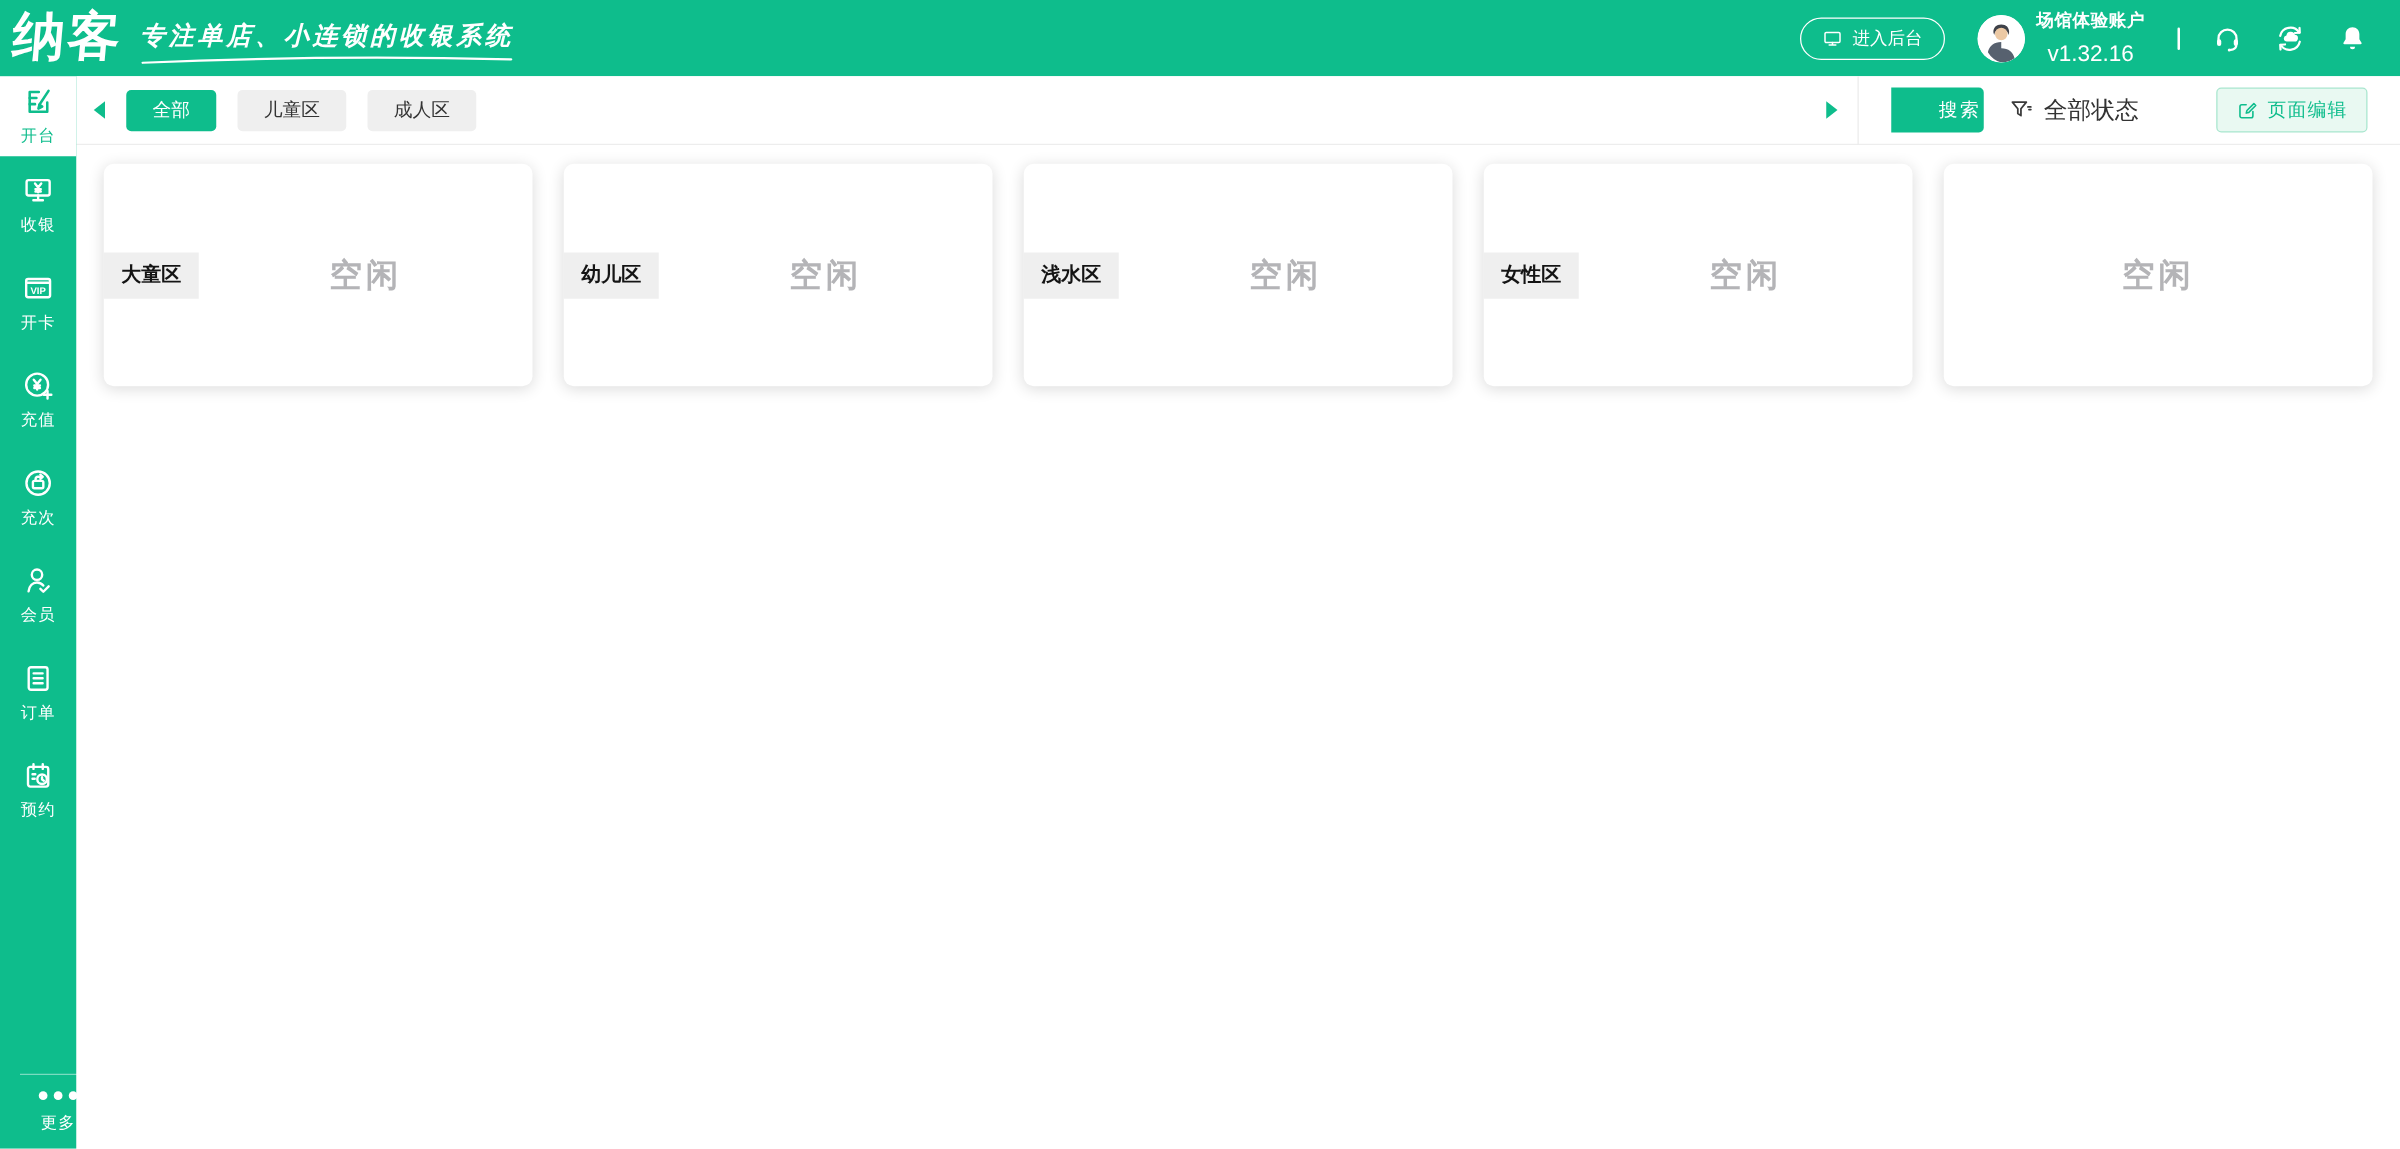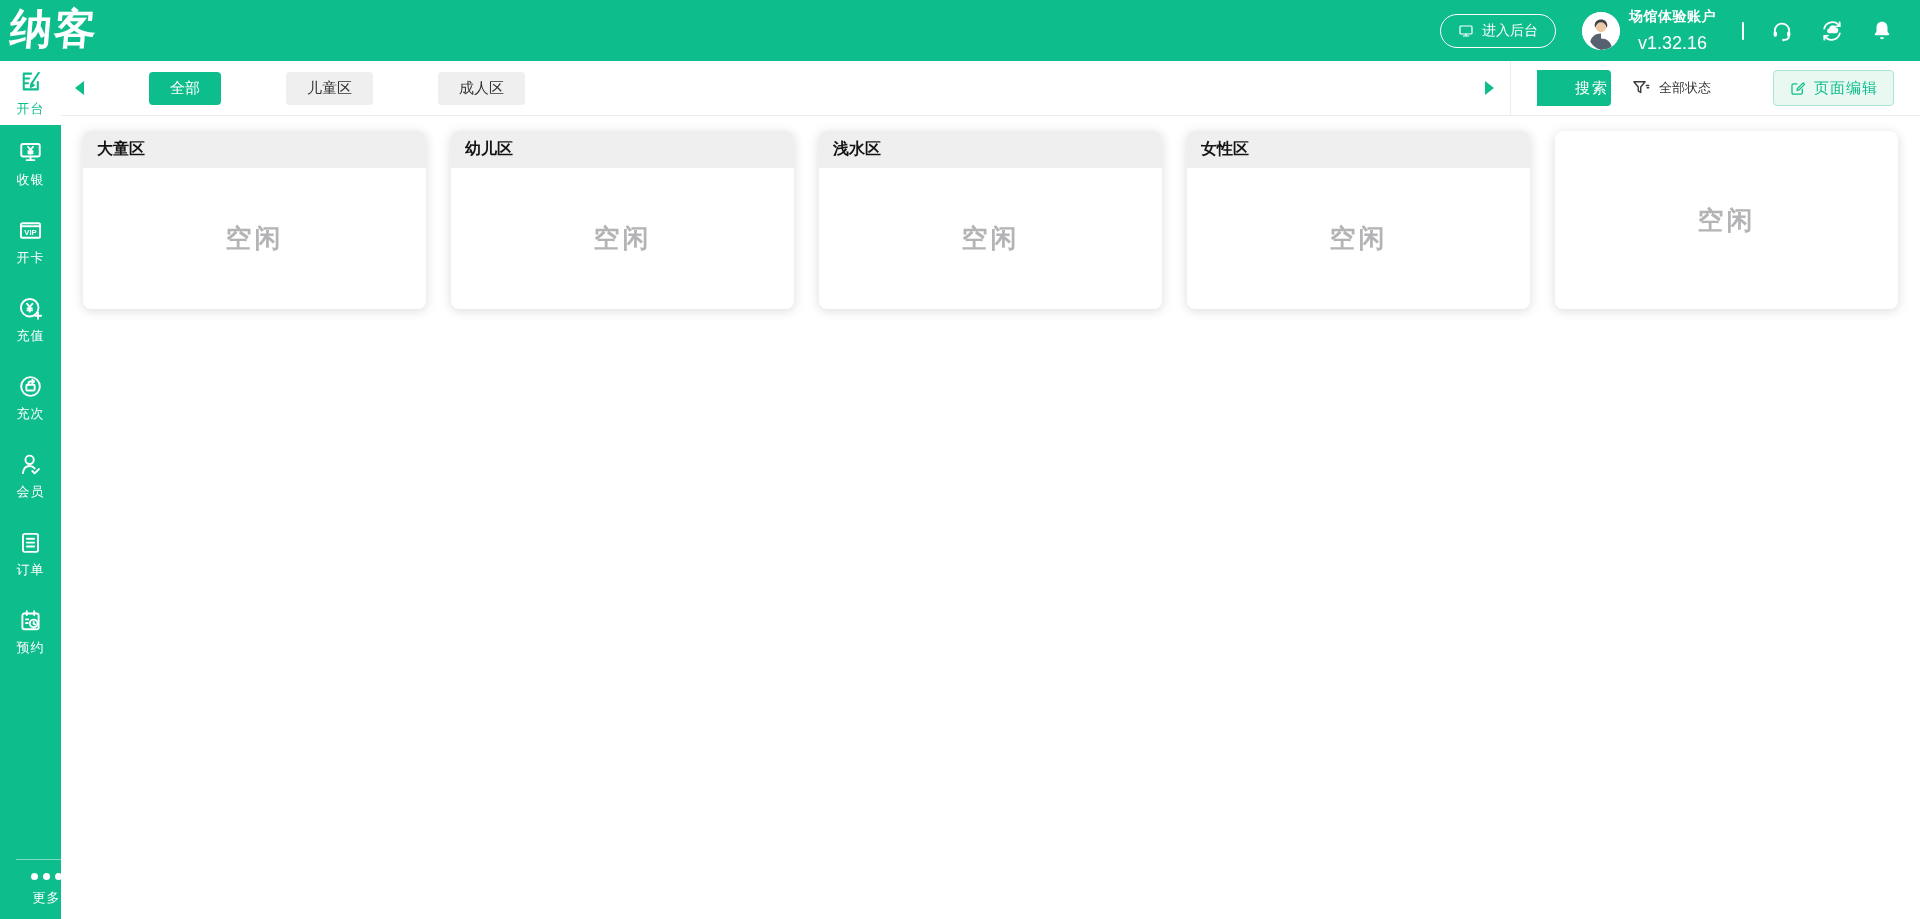--- a/index.html
+++ b/index.html
@@ -48,53 +48,59 @@
 
   
   .main { flex:1; display:flex; flex-direction:column; background:#fff; min-width:0; }
   .toolbar { height:55px; display:flex; align-items:center; padding:0 26px 0 14px;
     border-bottom:1px solid #ededed; flex:none; }
   .arrow { width:0; height:0; border-style:solid; cursor:pointer; flex:none; }
   .arrow-left { border-width:7px 9px 7px 0; border-color:transparent #0ebd8c transparent transparent; }
   .arrow-right { border-width:7px 0 7px 9px; border-color:transparent transparent transparent #0ebd8c; }
   .tabs { display:flex; gap:17px; margin-left:17px; flex:1; }
   .tab { height:33px; padding:0 21px; display:flex; align-items:center; border-radius:4px;
-    background:#efefef; color:#333; font-size:15px; cursor:pointer;margin-left:48px; }
+    background:#efefef; color:#333; font-size:15px; cursor:pointer; }
   .tab.active { background:#0ebd8c; color:#fff; }
   .toolbar-right { display:flex; align-items:center; gap:20px; margin-left:16px;
     padding-left:26px; border-left:1px solid #ececec; height:55px; }
   .search-box { display:flex; height:36px; }
   .search-input { width:212px; border:1px solid #d9d9d9; border-right:none;
     border-radius:4px 0 0 4px; padding:0 12px; font-size:14px; color:#333; outline:none;
     font-family:inherit; }
   .search-input::placeholder { color:#c0c0c0; }
   .search-btn { width:74px; background:#0ebd8c; border:none; border-radius:0 4px 4px 0;
     color:#fff; font-size:15px; cursor:pointer; font-family:inherit; letter-spacing:2px;padding-left:36px; }
-  .status-filter { display:flex; align-items:center; gap:8px; font-size:13px; color:#333; cursor:pointer; }
+  .status-filter { display:flex; align-items:center; gap:8px; font-size:19px; color:#333; cursor:pointer; }
   .status-filter svg { width:20px; height:20px; }
   .page-edit-btn { display:flex; align-items:center; gap:8px; height:36px; padding:0 15px;
     background:#e9f9f2; border:1px solid #a8e6ce; border-radius:4px; color:#0ebd8c;
     font-size:15px; cursor:pointer; font-family:inherit; letter-spacing:1px;margin-left:42px; }
   .page-edit-btn svg { width:17px; height:17px; }
 
   .content { display:flex; gap:25px; padding:15px 18px 0 22px; align-items:flex-start; }
   .room-card { width:343px; height:178px; background:#fff; border-radius:8px;
     box-shadow:0 2px 12px rgba(0,0,0,.14); overflow:hidden; display:flex;
-    flex-direction:column; cursor:pointer; flex:none; }
+    flex-direction:row; cursor:pointer; flex:none;align-items:center; }
   .card-header { height:37px; background:#efefef; display:flex; align-items:center;
     padding:0 14px; font-size:16px; font-weight:700; color:#141414; flex:none; }
   .card-body { flex:1; display:flex; align-items:center; justify-content:center; }
   .card-status { font-size:26px; font-weight:700; color:#b4b4b7; letter-spacing:3px; }
 </style>
 </head>
 <body>
 
 <div class="header">
   <div class="brand">
     <div class="logo">纳客</div>
+    <div class="tagline-wrap">
+      <span class="tagline">专注单店、小连锁的收银系统</span>
+      <svg class="swoosh" viewBox="0 0 260 10" preserveAspectRatio="none">
+          <path d="M2 8 Q130 1 258 5" stroke="#fff" stroke-width="2" fill="none" stroke-linecap="round"></path>
+        </svg>
+    </div>
   </div>
 
   <div class="header-right">
     <button class="backend-btn">
       <svg viewBox="0 0 24 24" fill="none" stroke="#fff" stroke-width="1.8" stroke-linecap="round">
         <rect x="3" y="4.5" width="18" height="12" rx="1.5"></rect>
           <path d="M12 16.5v3M8 19.5h8"></path>
       </svg>
       <span>进入后台</span>
     </button>

